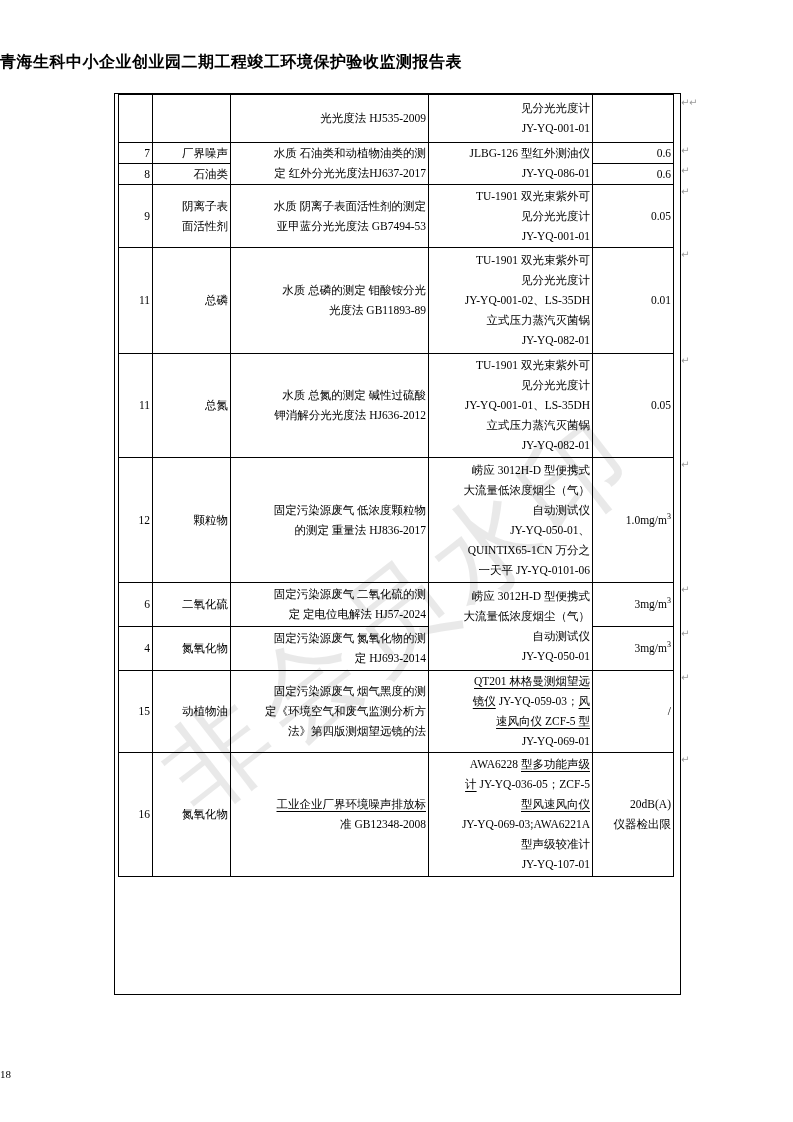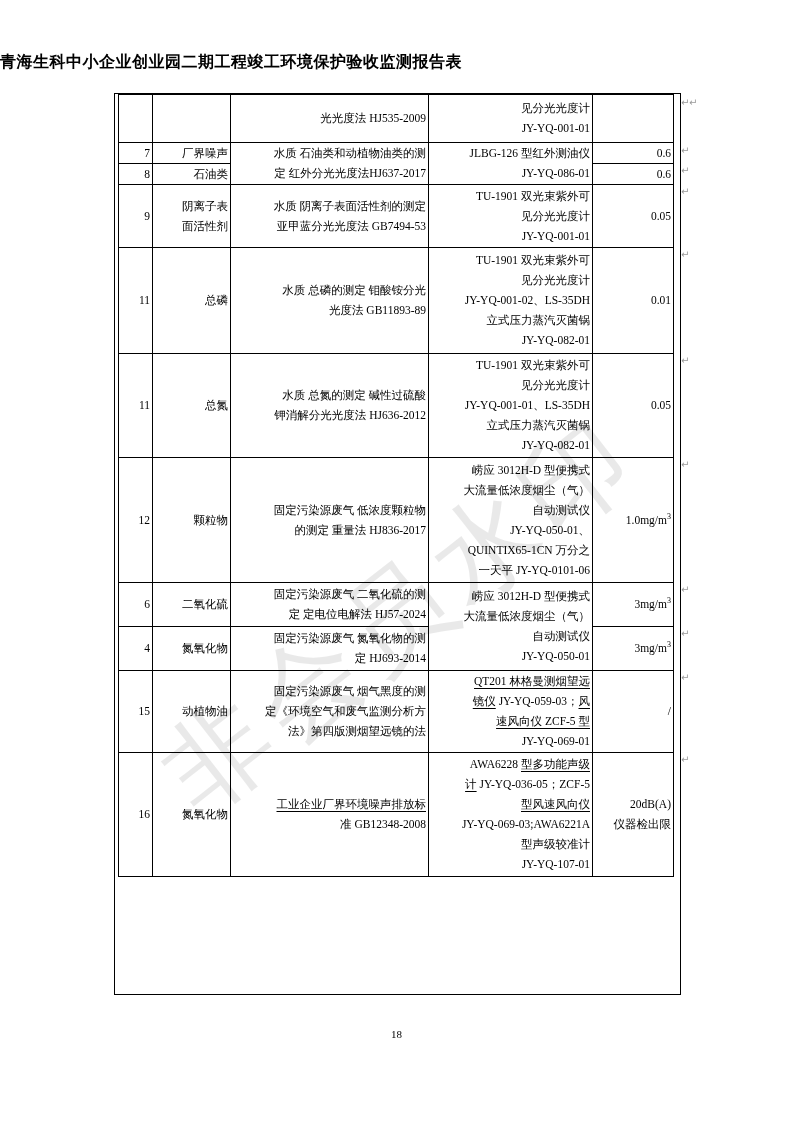--- a/index.html
+++ b/index.html
@@ -19,21 +19,21 @@
             border-collapse:collapse;table-layout:fixed;}
   table.doc td{border:1px solid #000;padding:0 2px;text-align:right;vertical-align:middle;
                font-size:11.5px;line-height:20px;white-space:pre-wrap;word-break:normal;
                overflow:hidden;margin-top:41px;}
   table.doc tr.first td{border-top:2px solid #000;}
   td.vtop{vertical-align:top;padding-top:2px;}
   .u{text-decoration:underline;text-underline-offset:3px;}
   sup{font-size:8px;line-height:0;}
   .pmark{position:absolute;z-index:3;font-size:10px;color:#9a9a9a;
          font-family:"DejaVu Sans",sans-serif;pointer-events:none;}
-  .pagenum{position:absolute;top:1028px;left:0;width:100%;text-align:center;font-size:11px;}
+  .pagenum{position:absolute;top:1068px;left:0;width:100%;text-align:left;font-size:11px;}
 </style>
 </head>
 <body>
 
 <div class="page">
 
   <div class="title">青海生科中小企业创业园二期工程竣工环境保护验收监测报告表</div>
 
   <div class="watermark">非会员水印</div>
 

